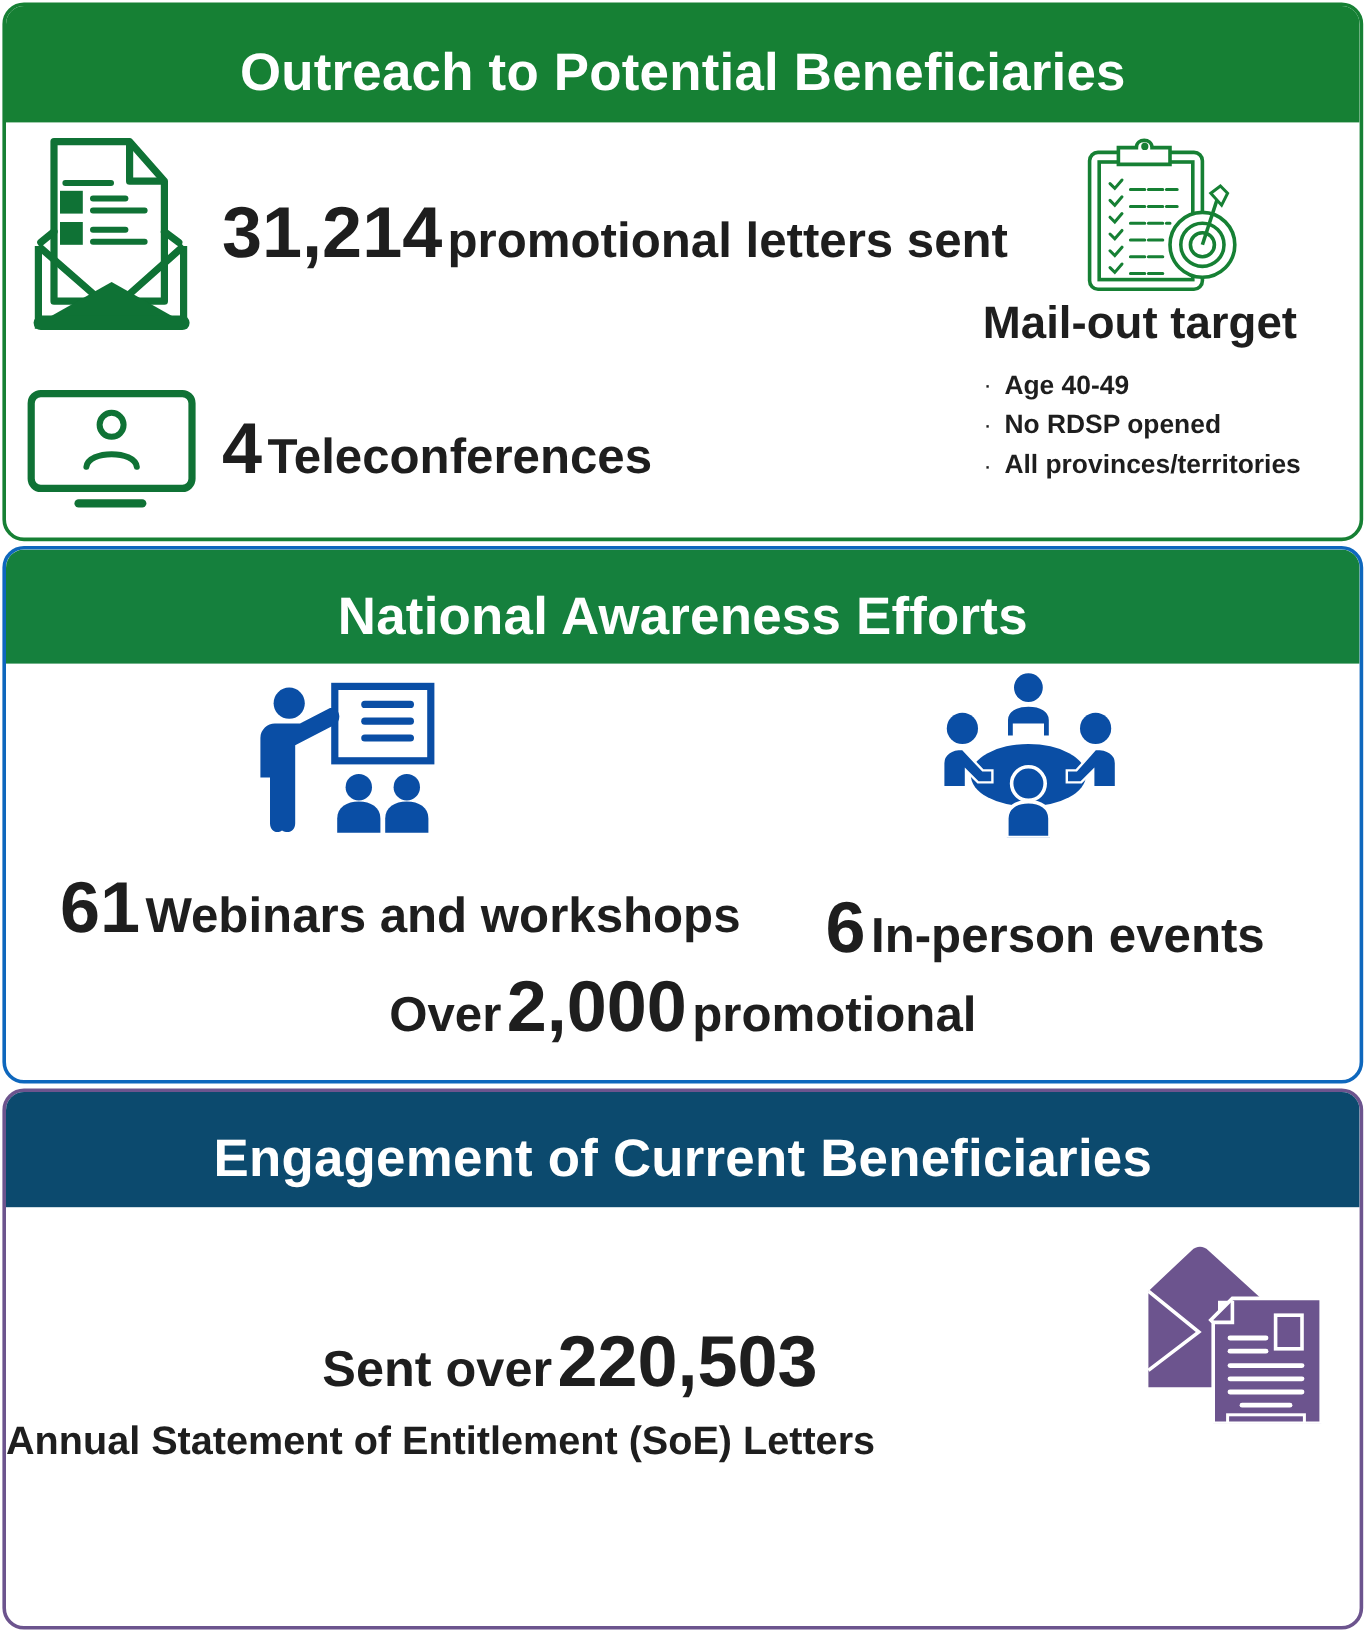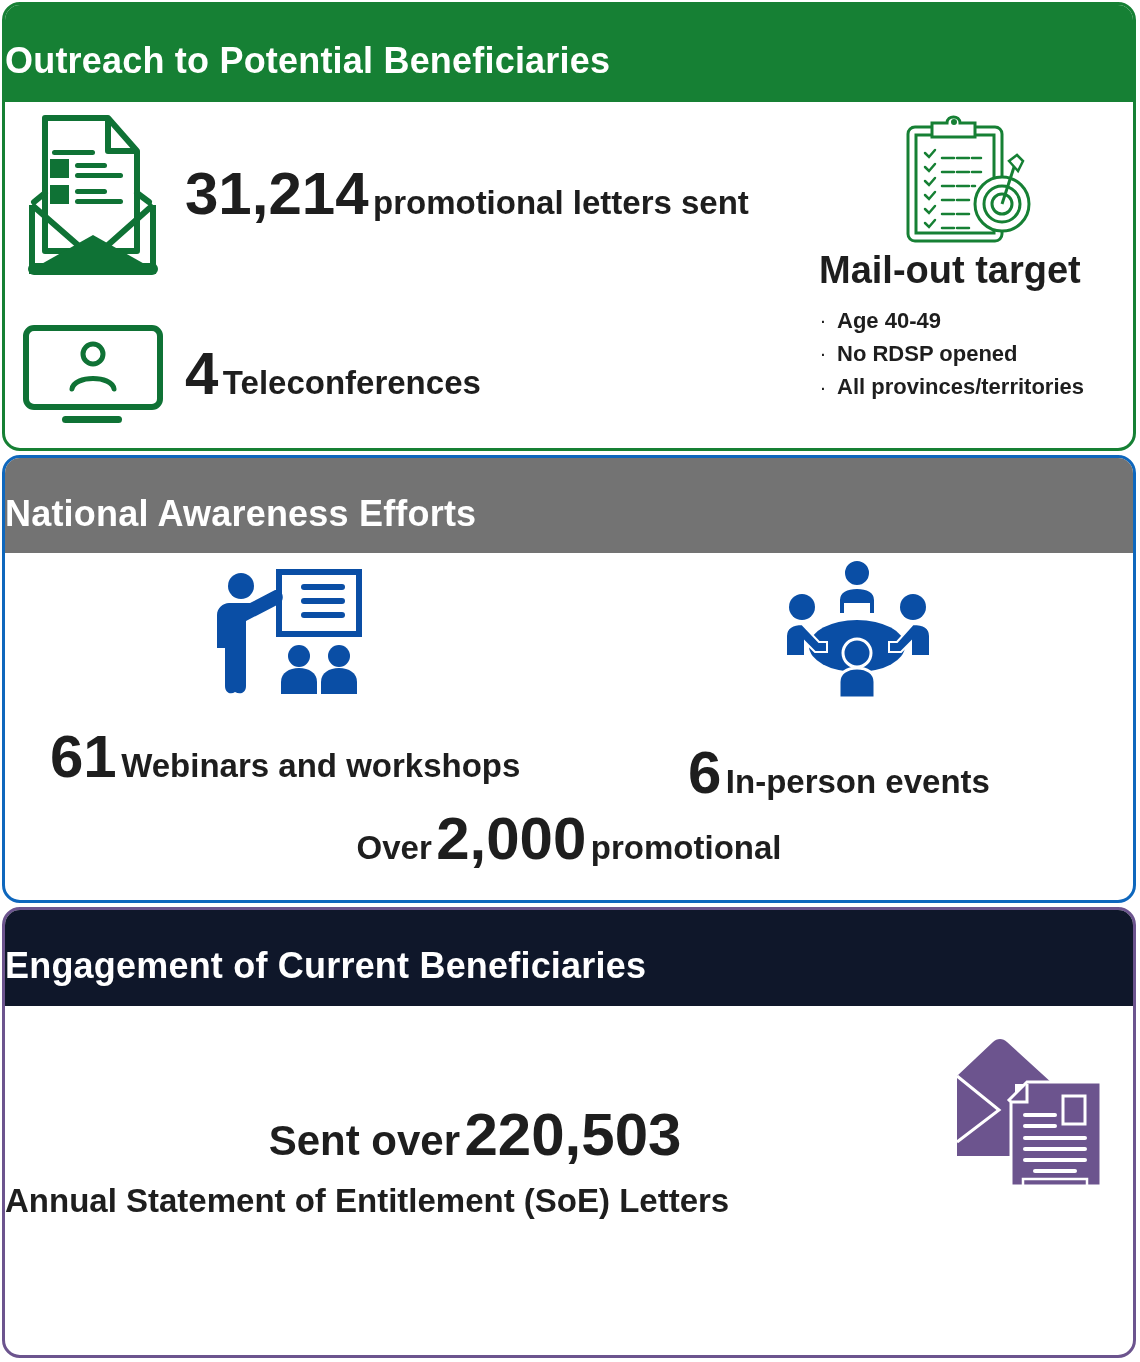--- a/index.html
+++ b/index.html
@@ -1,28 +1,28 @@
 <!DOCTYPE html>
 <html><head>
 <meta charset="utf-8">
 <style>
   html, body { margin:0; padding:0; background:#ffffff; }
   body { width:1140px; height:1362px; position:relative; font-family:"Liberation Sans", "DejaVu Sans", sans-serif; color:#1e1e1e; overflow:hidden; }
   .section { position:absolute; left:2px; width:1134px; box-sizing:border-box; border:3px solid; border-radius:18px; background:#fff; overflow:hidden; }
-  .section .hdr { position:absolute; left:0; top:0; right:0; color:#fff; font-weight:bold; font-size:36px; letter-spacing:0.2px; }
+  .section .hdr { position:absolute; left:0; top:0; right:0; color:#fff; font-weight:bold; font-size:44px; text-align:center; letter-spacing:0.2px; }
   .green { top:2px; height:449px; border-color:#168034; }
   .green .hdr { background:#168034; height:97px; line-height:112px; }
   .blue { top:455px; height:448px; border-color:#0e67bd; }
-  .blue .hdr { background:#737373; height:95px; line-height:112px; }
+  .blue .hdr { background:#15803d; height:95px; line-height:112px; }
   .purple { top:907px; height:451px; border-color:#6c548e; }
-  .purple .hdr { background:#0f172a; height:96px; line-height:112px; }
+  .purple .hdr { background:#0c4a6e; height:96px; line-height:112px; }
   .abs { position:absolute; }
   .stat { font-weight:bold; white-space:nowrap; }
   .big { font-size:60px; }
-  .mid { font-size:33px; }
+  .mid { font-size:41px; }
   .bullets { list-style:none; margin:0; padding:0; }
   .bullets li { font-weight:bold; font-size:22px; line-height:32px; white-space:nowrap; }
   .bullets li .dot { display:inline-block; width:16px; font-size:14px; vertical-align:middle; }
 </style>
 </head>
 <body>
 
 <div class="section green">
   <div class="hdr">Outreach to Potential Beneficiaries</div>
 

